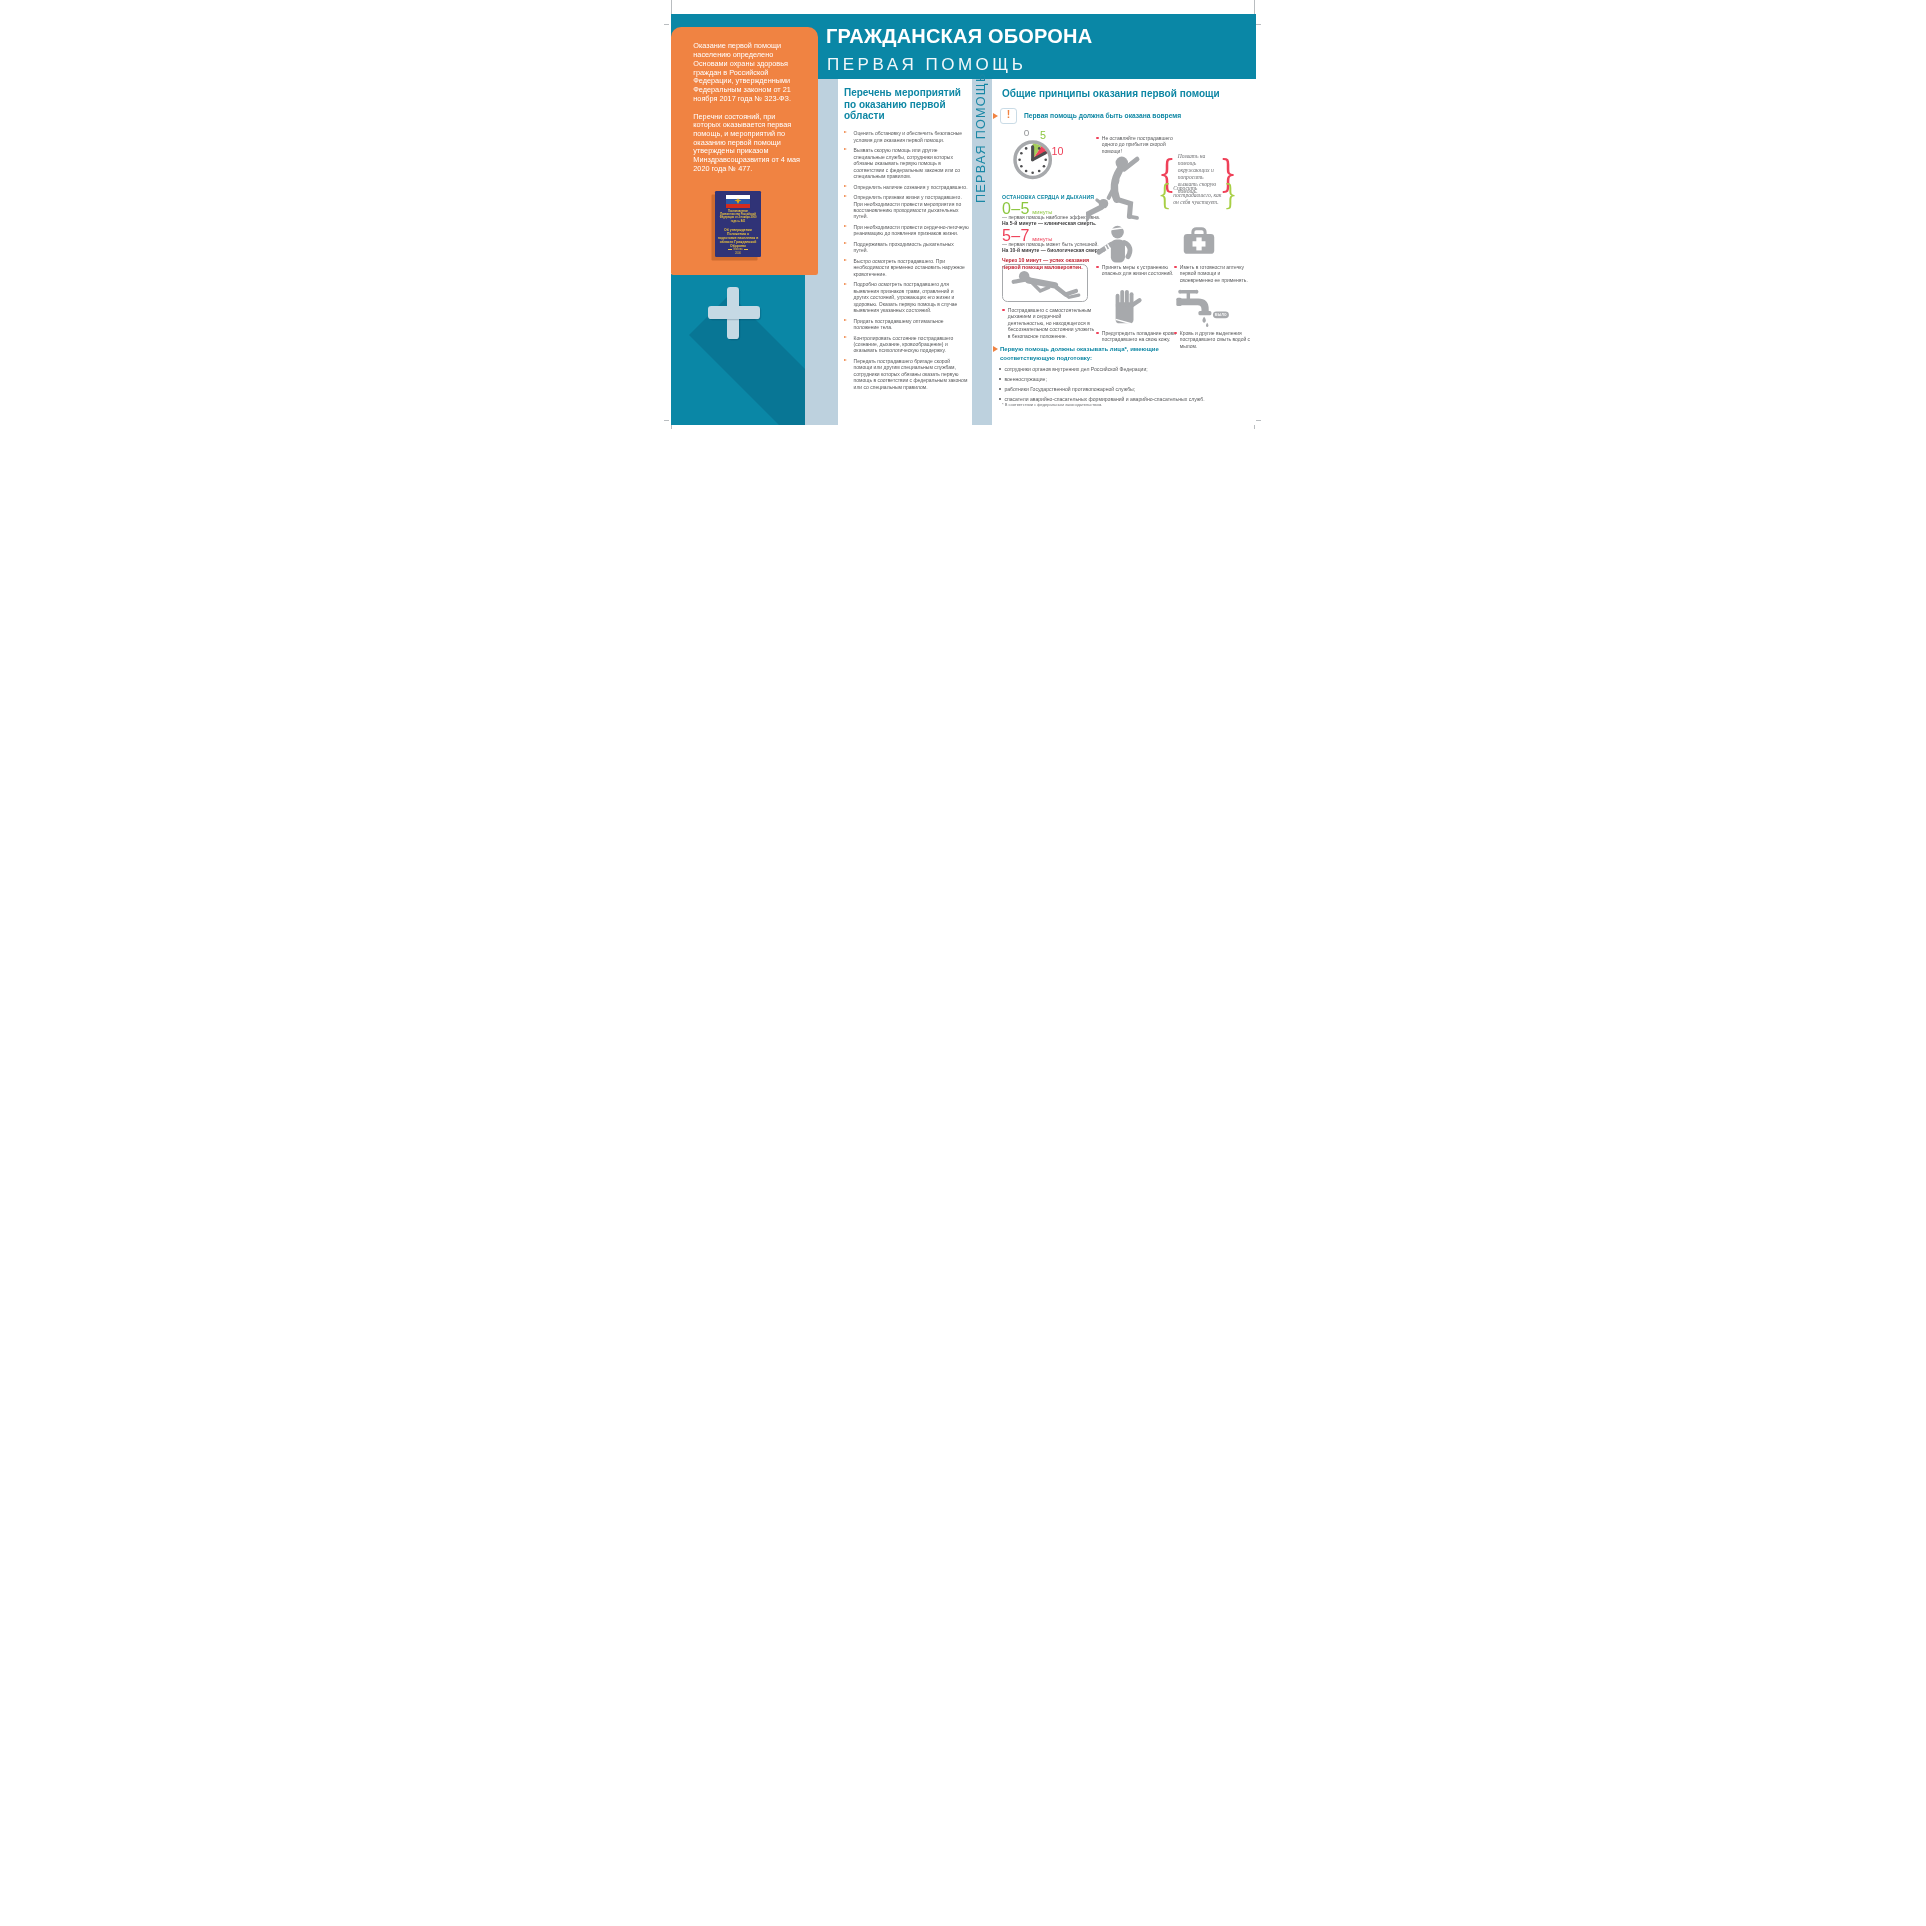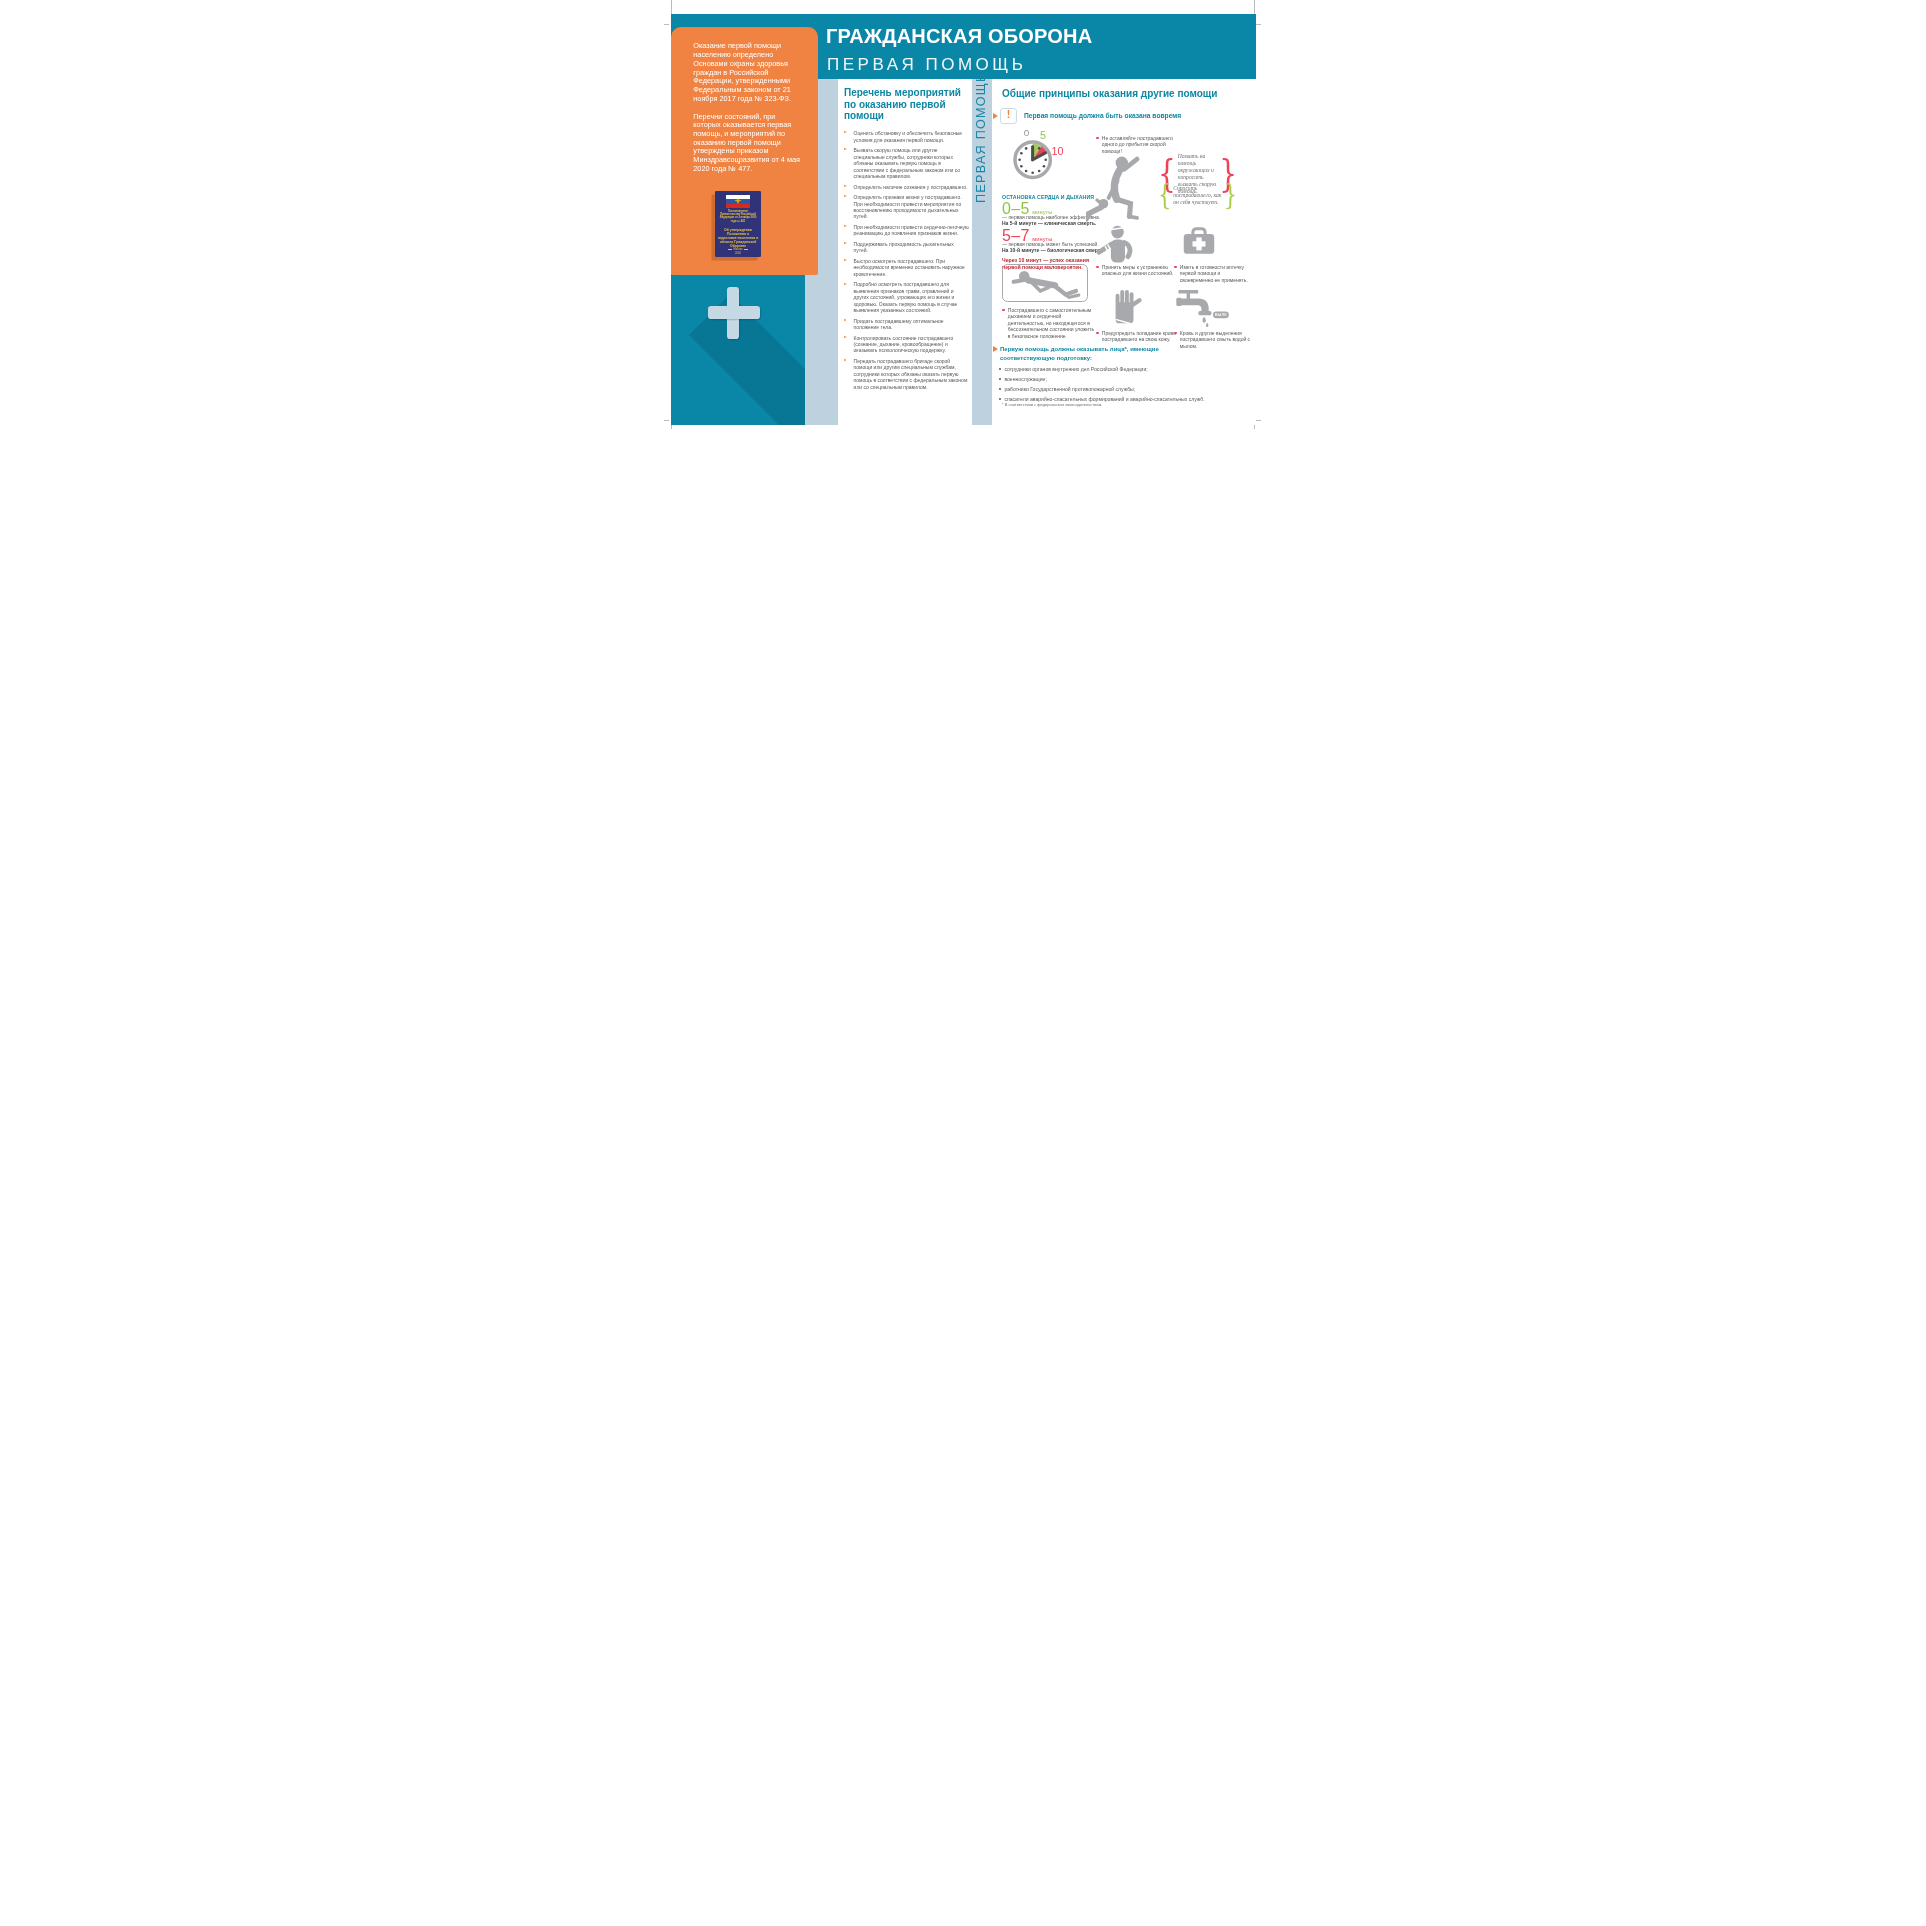--- a/index.html
+++ b/index.html
@@ -151,21 +151,21 @@
 
   <div class="teal-panel">
     <div class="cross-shadow"></div>
     <div class="cross">
         <span class="v"></span>
         <span class="h"></span>
       </div>
   </div>
 
   <section class="list-col">
-    <h3 class="list-h">Перечень мероприятий по оказанию первой помощи</h3>
+    <h3 class="list-h">Перечень мероприятий по оказанию первой области</h3>
     <ul>
       <li>
           <span class="li-mark"></span>
           <span>Оценить обстановку и обеспечить безопасные условия для оказания первой помощи.</span>
         </li>
       <li>
           <span class="li-mark"></span>
           <span>Вызвать скорую помощь или другие специальные службы, сотрудники которых обязаны оказывать первую помощь в соответствии с федеральным законом или со специальным правилом.</span>
         </li>
       <li>
@@ -200,21 +200,21 @@
           <span class="li-mark"></span>
           <span>Контролировать состояние пострадавшего (сознание, дыхание, кровообращение) и оказывать психологическую поддержку.</span>
         </li>
       <li>
           <span class="li-mark"></span>
           <span>Передать пострадавшего бригаде скорой помощи или другим специальным службам, сотрудники которых обязаны оказать первую помощь в соответствии с федеральным законом или со специальным правилом.</span>
         </li>
     </ul>
   </section>
 
-  <h3 class="main-h">Общие принципы оказания другие помощи</h3>
+  <h3 class="main-h">Общие принципы оказания первой помощи</h3>
   <span class="tri tri-alert"></span>
   <div class="alert-box">!</div>
   <div class="alert-text">Первая помощь должна быть оказана вовремя</div>
 
   <svg class="clock-svg" width="73" height="65" viewBox="0 0 190 168">
     <text x="62" y="32" fill="#939598" font-size="26">0</text>
     <text x="104" y="42" fill="#8cc63f" font-size="28">5</text>
     <text x="134" y="84" fill="#ef4159" font-size="28">10</text>
     <circle cx="85" cy="95" r="46" fill="#ffffff" stroke="#a7a9ac" stroke-width="9"></circle>
     <path d="M85 95 L85 53 A42 42 0 0 1 107.9 59.8 Z" fill="#a5cd5a"></path>

